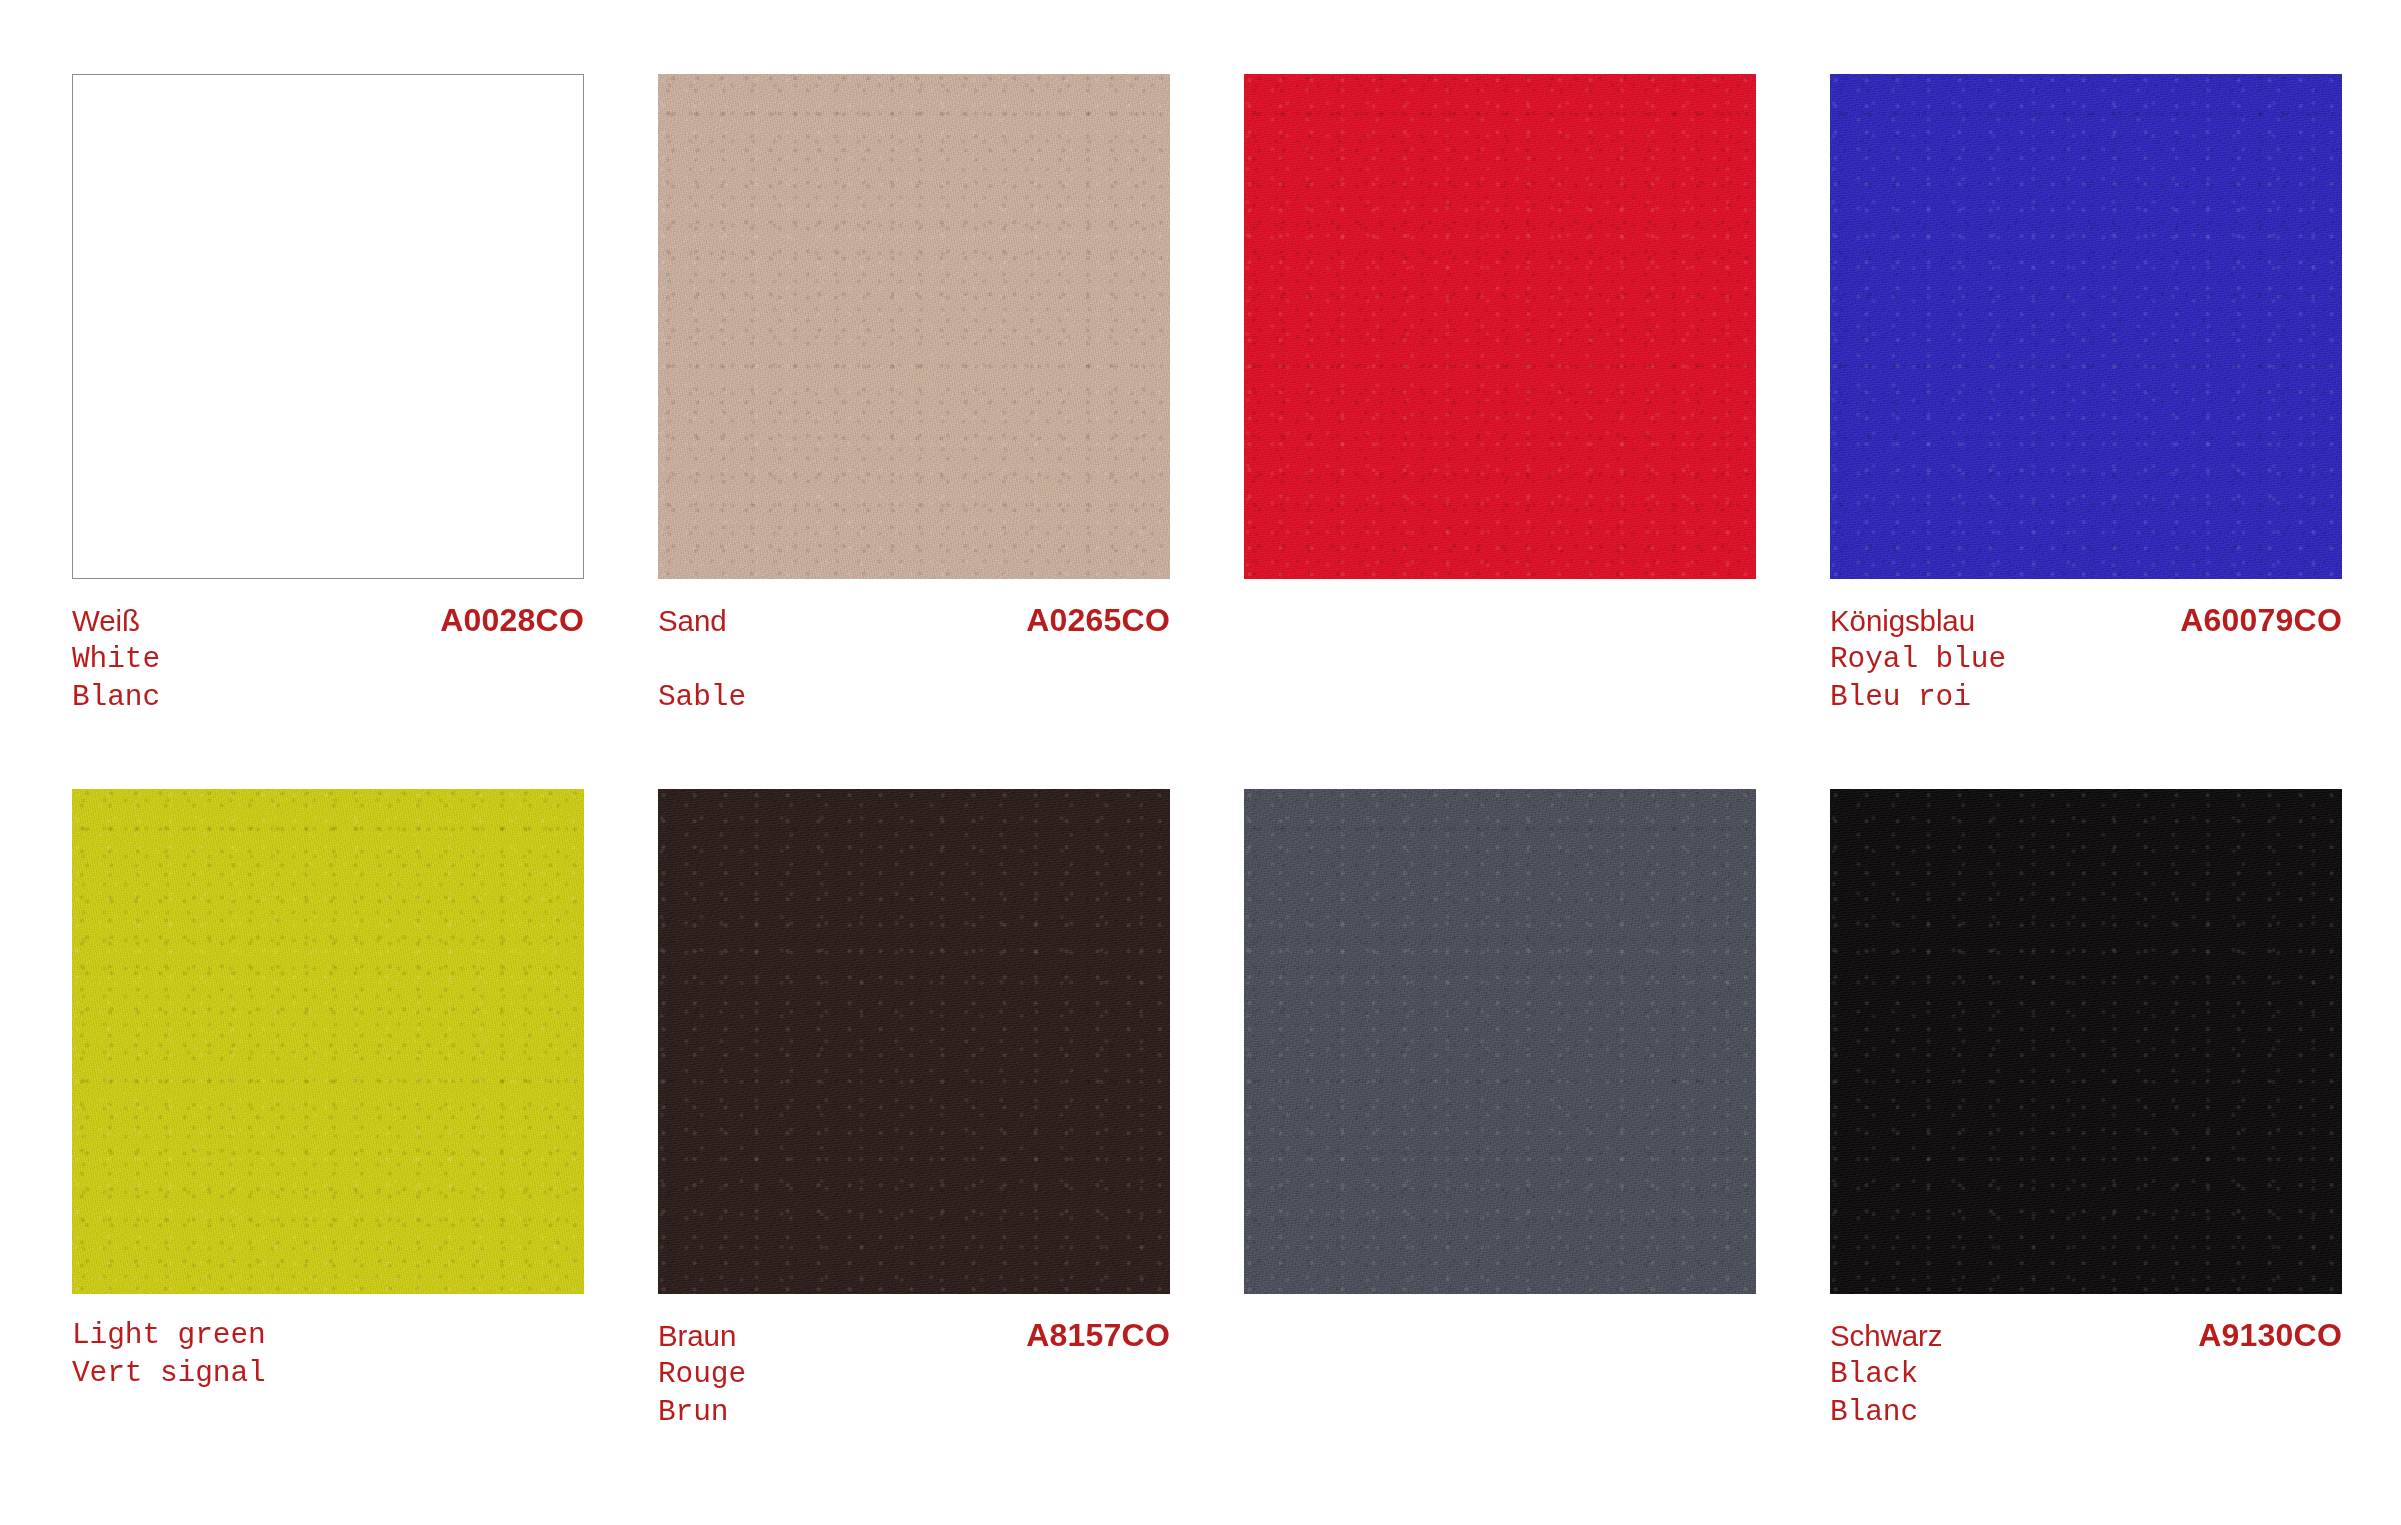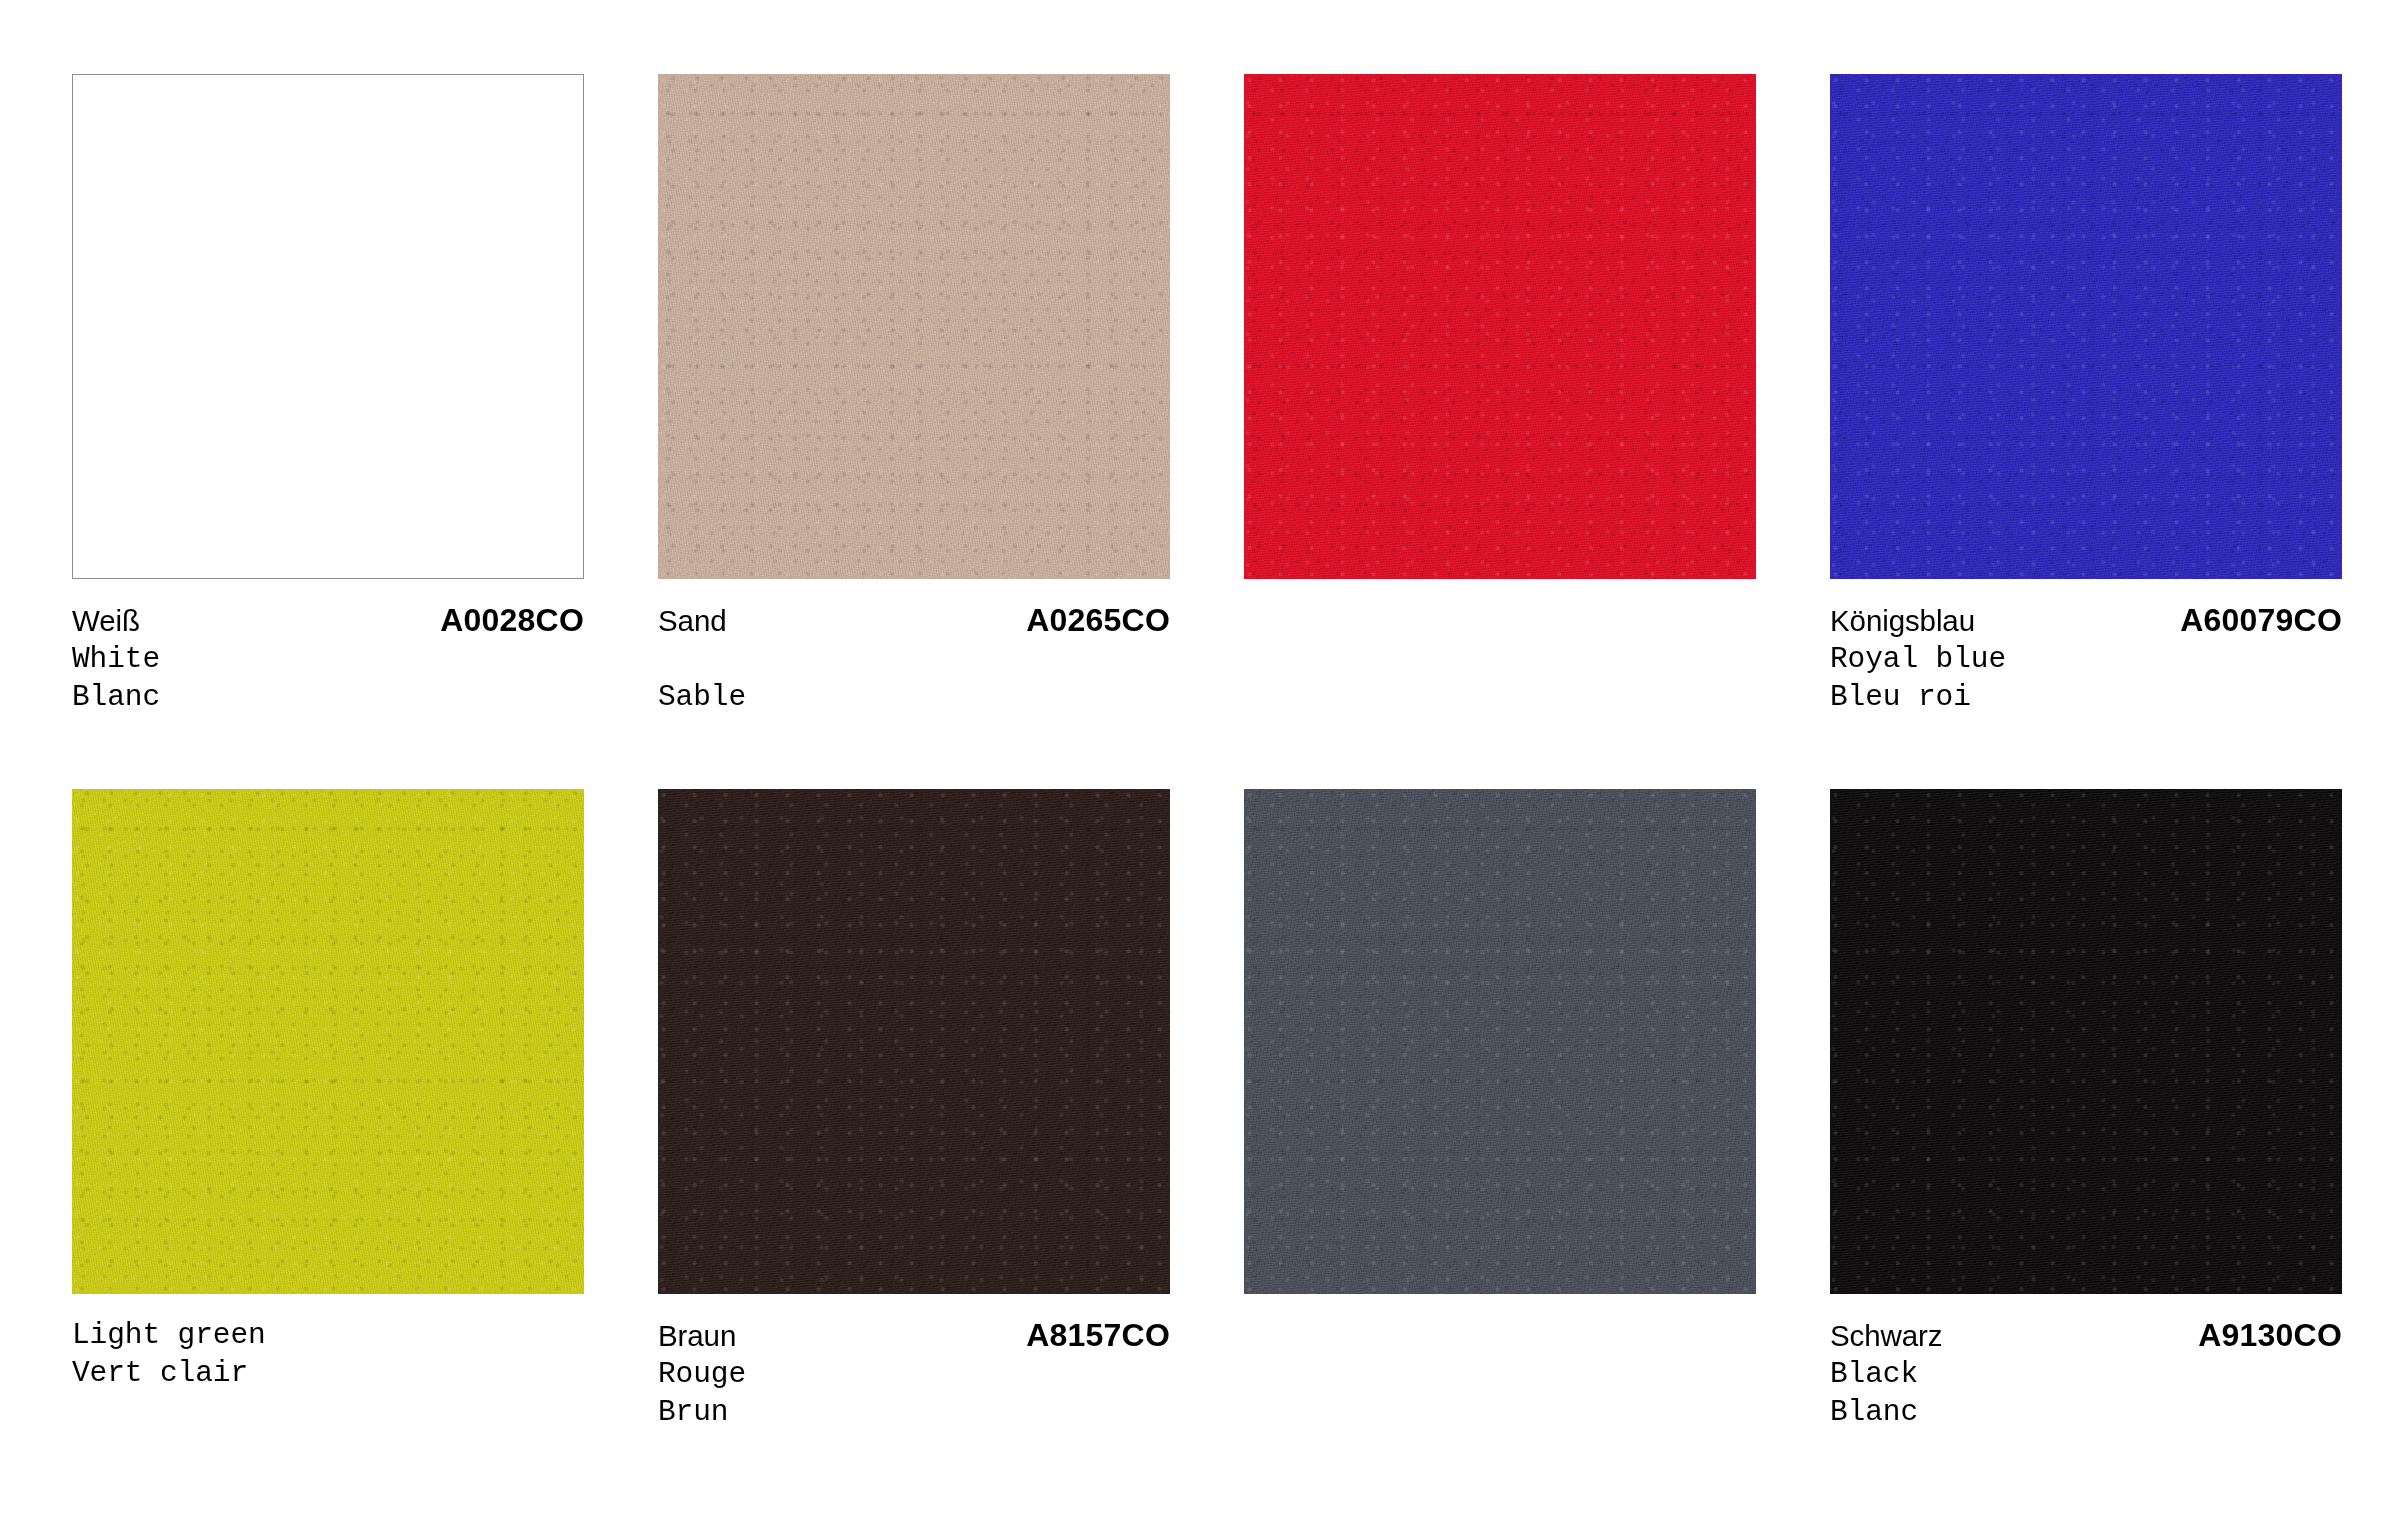--- a/index.html
+++ b/index.html
@@ -77,21 +77,21 @@
       repeating-linear-gradient(97deg, rgba(0,0,0,0.05) 0 0.8px, rgba(0,0,0,0) 0.8px 1.7px),
       repeating-linear-gradient(3deg, rgba(255,255,255,0.045) 0 0.8px, rgba(0,0,0,0) 0.8px 1.7px);
   }
 
   
   .caption {
     width: 512px;
     padding-top: 22px;
     font-size: 29.5px;
     line-height: 38px;
-    color: #000000;
+    color: #b91c1c;
     font-stretch: condensed;
   }
   .cap-row {
     display: flex;
     align-items: baseline;
     justify-content: space-between;
     white-space: nowrap;
   }
   .name-de,
   .name-en,
@@ -172,21 +172,21 @@
   </div>
 
   <div class="swatch-cell">
     <div class="chip" style="background: rgb(203, 204, 20);">
       <span class="tex t1"></span>
       <span class="tex t2"></span>
       <span class="tex t3"></span>
     </div>
     <div class="caption">
       <span class="name-en">Light green</span>
-      <span class="name-fr">Vert clair</span>
+      <span class="name-fr">Vert signal</span>
     </div>
   </div>
 
   <div class="swatch-cell">
     <div class="chip" style="background: rgb(42, 28, 25);">
       <span class="tex t1"></span>
       <span class="tex t2"></span>
       <span class="tex t3"></span>
     </div>
     <div class="caption">

